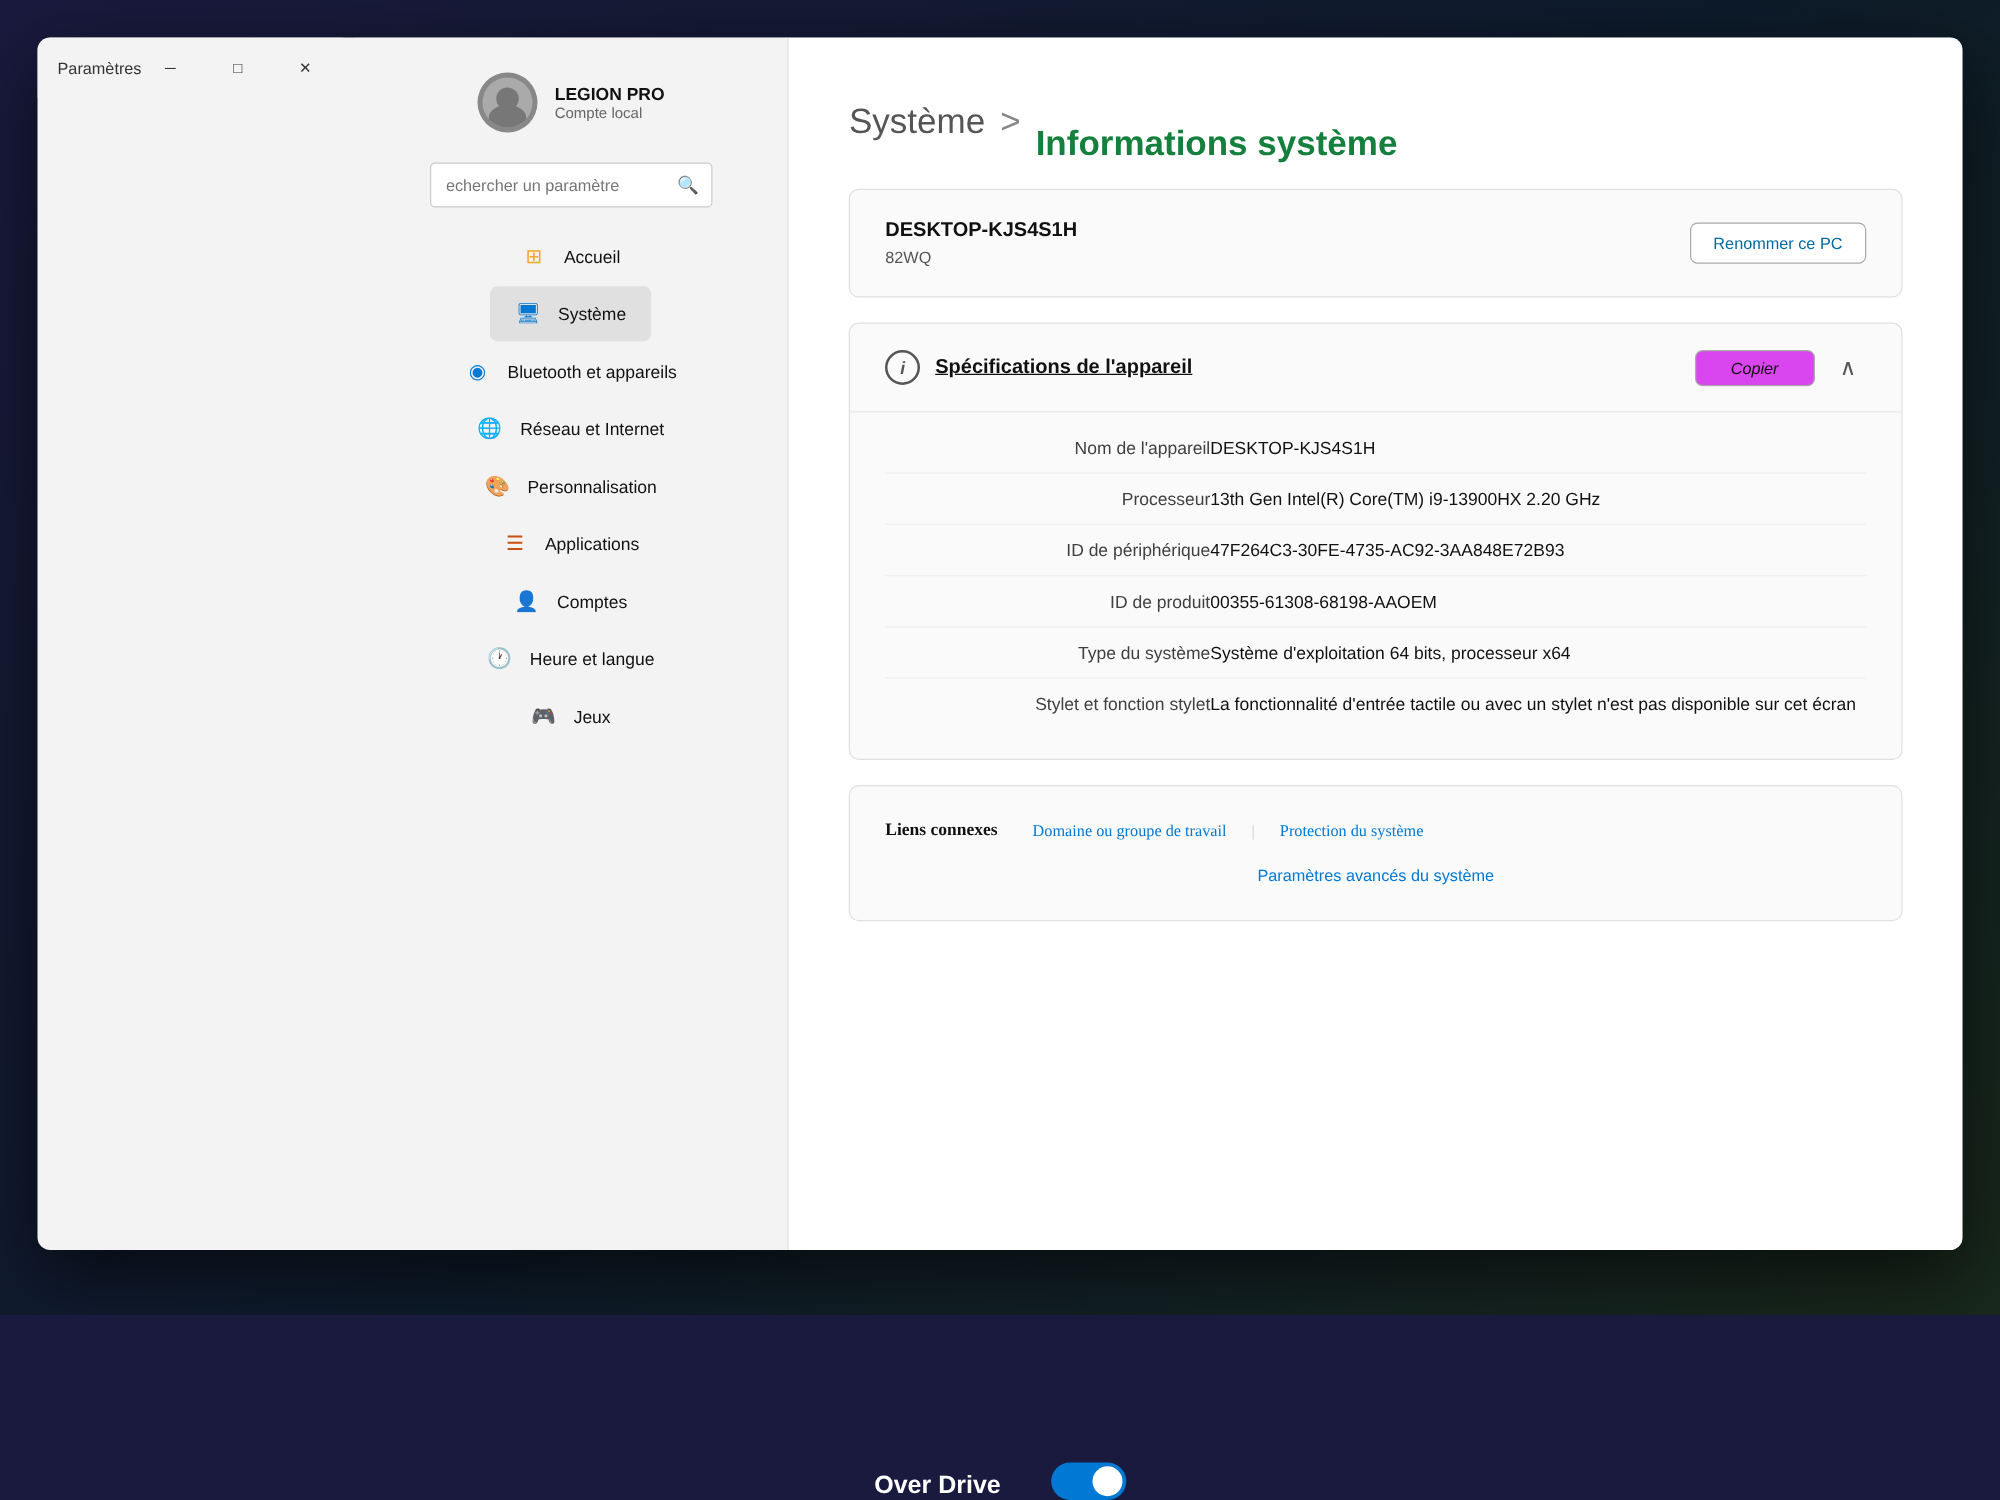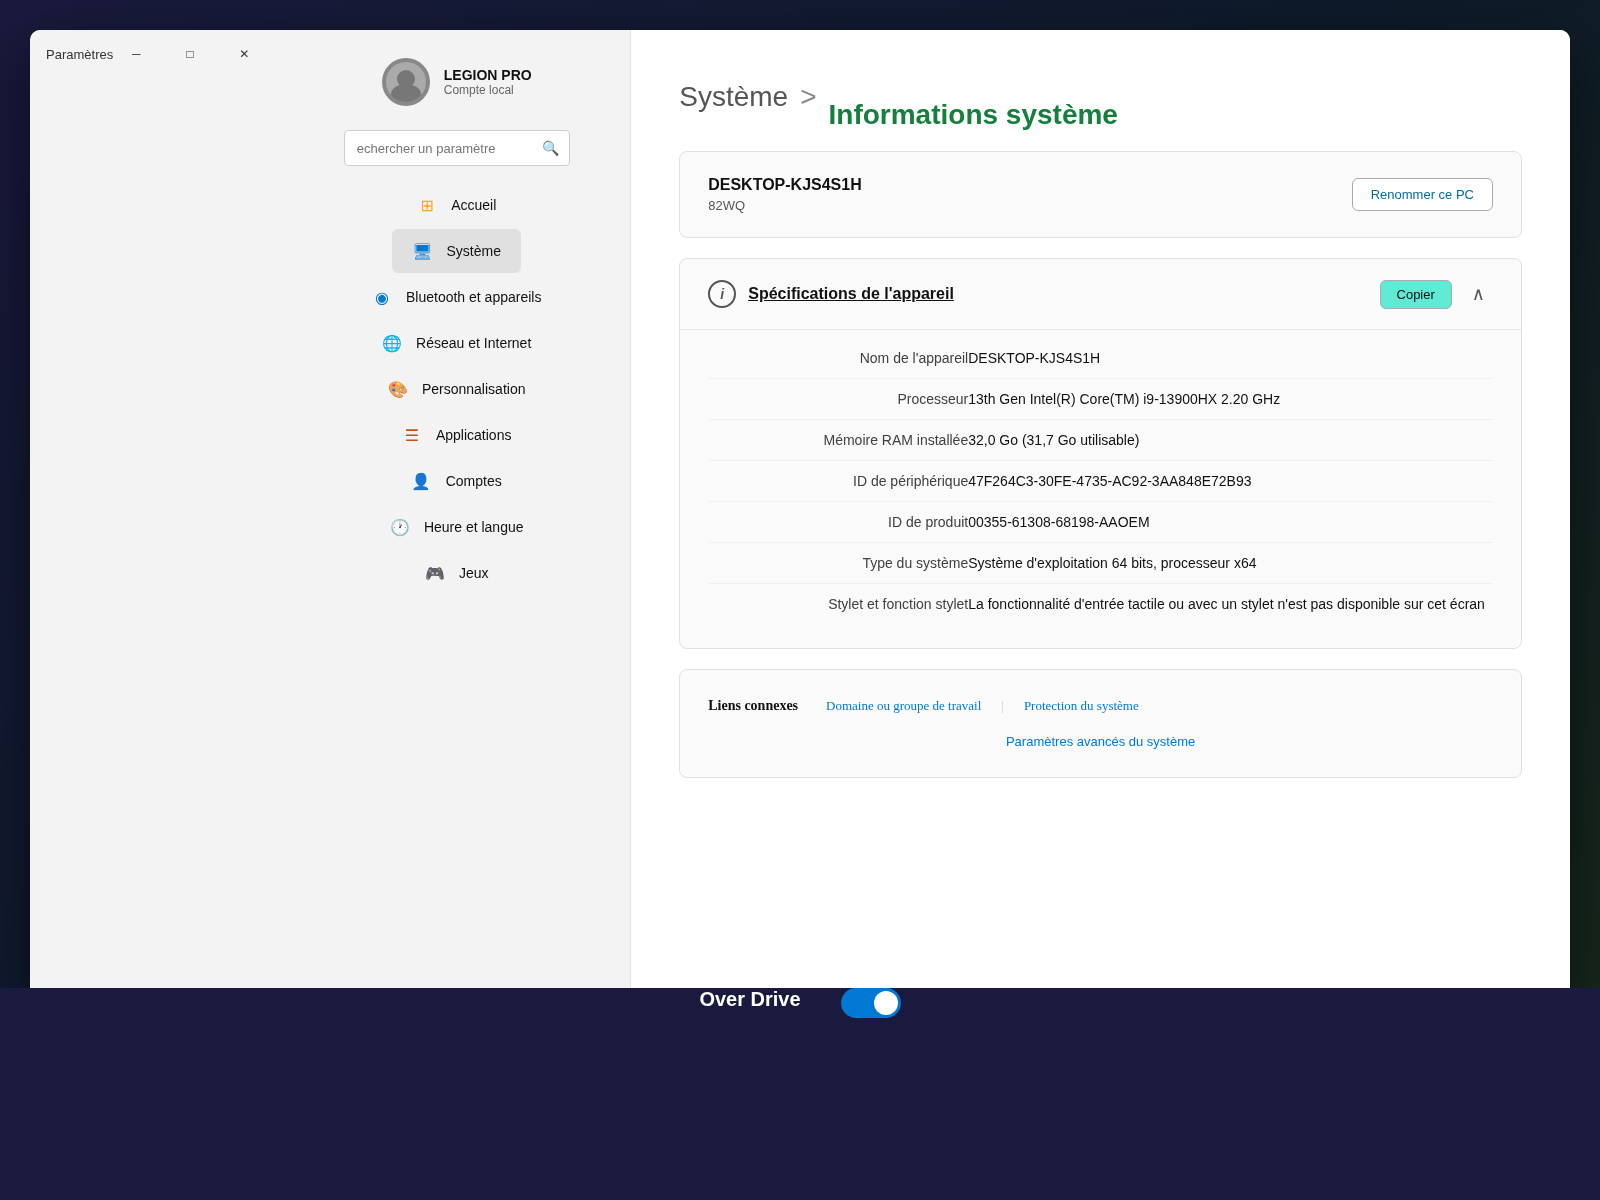--- a/index.html
+++ b/index.html
@@ -319,27 +319,28 @@
       text-decoration: underline;
     }
 
     .specs-header-right {
       display: flex;
       align-items: center;
       gap: 12px;
     }
 
     .copy-btn {
-      padding: 6px 16px;
-      background: #5eead4;
+      padding: 6px 28px;
+      background: #d946ef;
       border: 1px solid #aaa;
       border-radius: 6px;
       font-size: 13px;
       cursor: pointer;
       color: #111;
+      font-style: italic;
     }
 
     .collapse-btn {
       background: none;
       border: none;
       cursor: pointer;
       font-size: 18px;
       color: #555;
       padding: 4px 8px;
     }
@@ -412,24 +413,24 @@
       display: flex;
       justify-content: center;
     }
 
     
     .bottom-bar {
       position: absolute;
       bottom: 0;
       left: 0;
       right: 0;
-      height: 212px;
+      height: 148px;
       background: #1a1a3e;
       display: flex;
-      align-items: flex-start;
+      align-items: flex-end;
       justify-content: center;
       gap: 40px;
     }
 
     .overdrive-label {
       font-size: 20px;
       font-weight: 700;
       color: white;
     }
 
@@ -570,24 +571,20 @@
             <div class="spec-row">
               <span class="spec-label">Nom de l'appareil</span>
               <span class="spec-value">DESKTOP-KJS4S1H</span>
             </div>
 
             <div class="spec-row">
               <span class="spec-label">Processeur</span>
               <span class="spec-value">13th Gen Intel(R) Core(TM) i9-13900HX   2.20 GHz</span>
             </div>
 
-            <div class="spec-row">
-              <span class="spec-label">Mémoire RAM installée</span>
-              <span class="spec-value">32,0 Go (31,7 Go utilisable)</span>
-            </div>
 
             <div class="spec-row">
               <span class="spec-label">ID de périphérique</span>
               <span class="spec-value">47F264C3-30FE-4735-AC92-3AA848E72B93</span>
             </div>
 
             <div class="spec-row">
               <span class="spec-label">ID de produit</span>
               <span class="spec-value">00355-61308-68198-AAOEM</span>
             </div>

